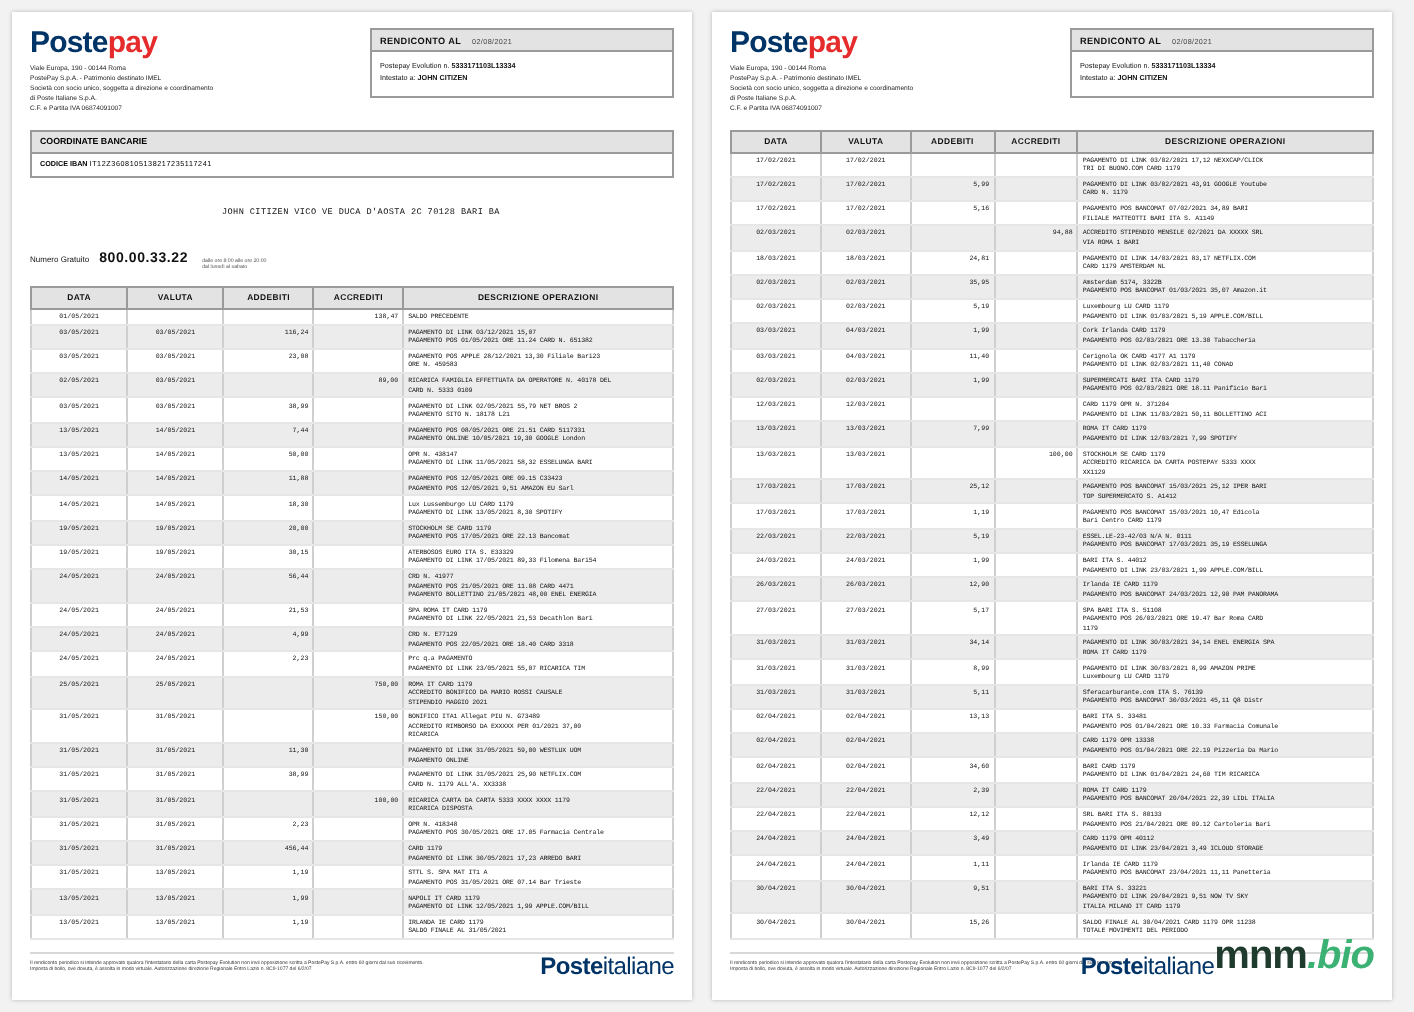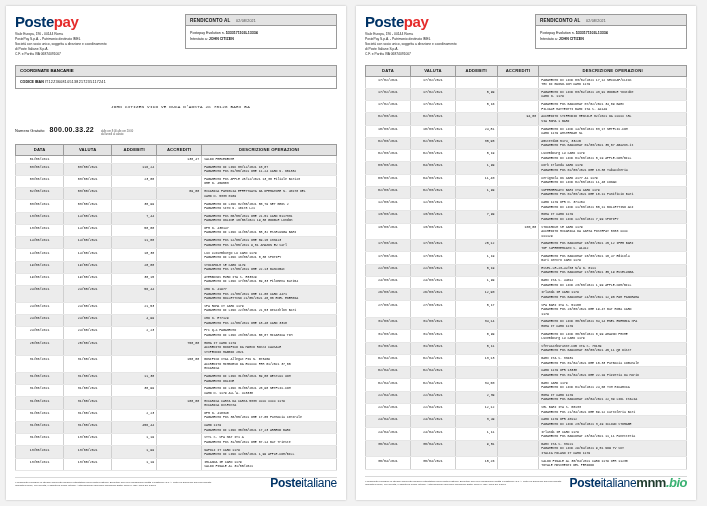--- a/index.html
+++ b/index.html
@@ -77,21 +77,21 @@
   #page-right .col-val{width:14%;}
   #page-right .col-add{width:13%;}
   #page-right .col-acc{width:13%;}
   #page-right .col-desc{width:46%;}
 
   
   .disclaimer{font-size:2.5px;color:#333;line-height:1.4;margin-top:6px;white-space:pre-line;border-top:1px solid #d8d8d8;padding-top:3px;}
   .footer{position:absolute;bottom:10px;left:9px;right:9px;display:flex;justify-content:flex-end;align-items:flex-end;}
   .logo-poste{font-size:12px;font-weight:bold;color:#003366;letter-spacing:-.3px;}
   .logo-poste .thin{font-weight:normal;}
-  .mnm{font-size:13px;font-weight:bold;letter-spacing:-.5px;}
+  .mnm{font-size:20px;font-weight:bold;letter-spacing:-.5px;}
   .mnm .dark{color:#1f3b2d;}
   .mnm .green{color:#3bb273;font-style:italic;}
 </style>
 </head>
 <body>
 
 <div class="sheet" id="page-left">
   <div class="pad">
 
     <div class="hdr">

